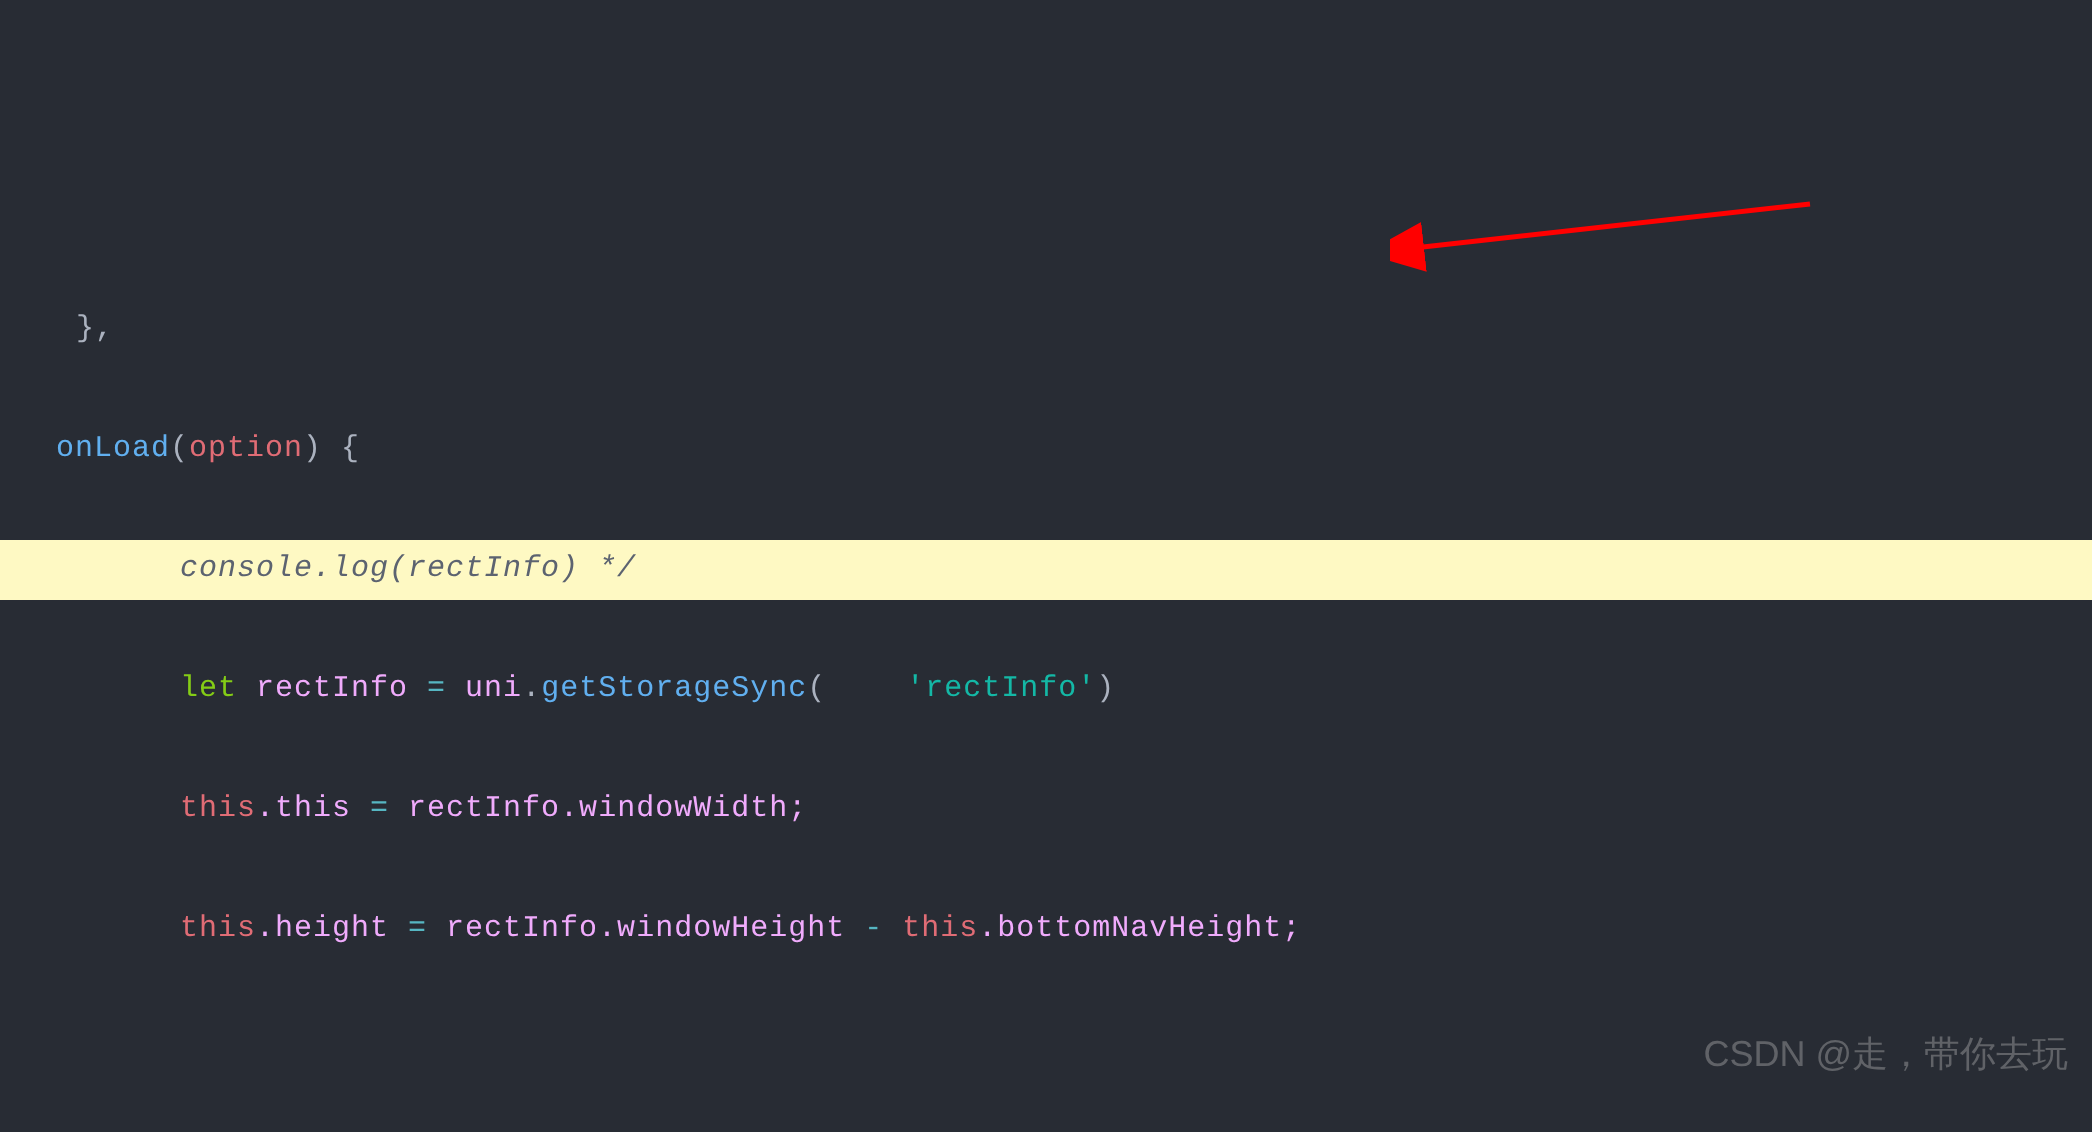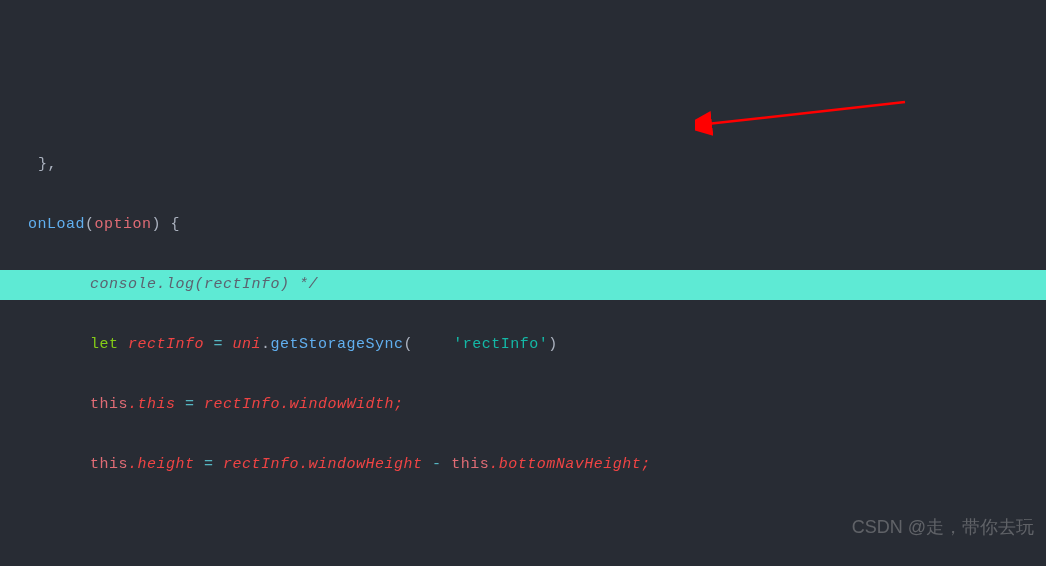--- a/index.html
+++ b/index.html
@@ -22,31 +22,31 @@
     .code-container {
       padding: 0;
       position: relative;
     }
     .line {
       height: 30px;
       padding-left: 0;
       letter-spacing: 0.5px;
     }
     .line.highlighted {
-      background: #5eead4;
+      background: #fef9c3;
     }
     .i1 { padding-left: 28px; }
     .i2 { padding-left: 90px; }
     .punc { color: #abb2bf; }
     .keyword { color: #84cc16; }
     .var { color: #e06c75; }
     .string { color: #14b8a6; margin-left: 40px; }
     .comment { color: #5c6370; font-style: italic; }
     .operator { color: #56b6c2; }
-    .prop { color: #ef4444; font-style: italic; }
+    .prop { color: #f0abfc; }
     .this { color: #e06c75; }
     .func { color: #61afef; }
     
     .arrow {
       position: absolute;
       top: 100px;
       left: 695px;
       pointer-events: none;
     }
     

